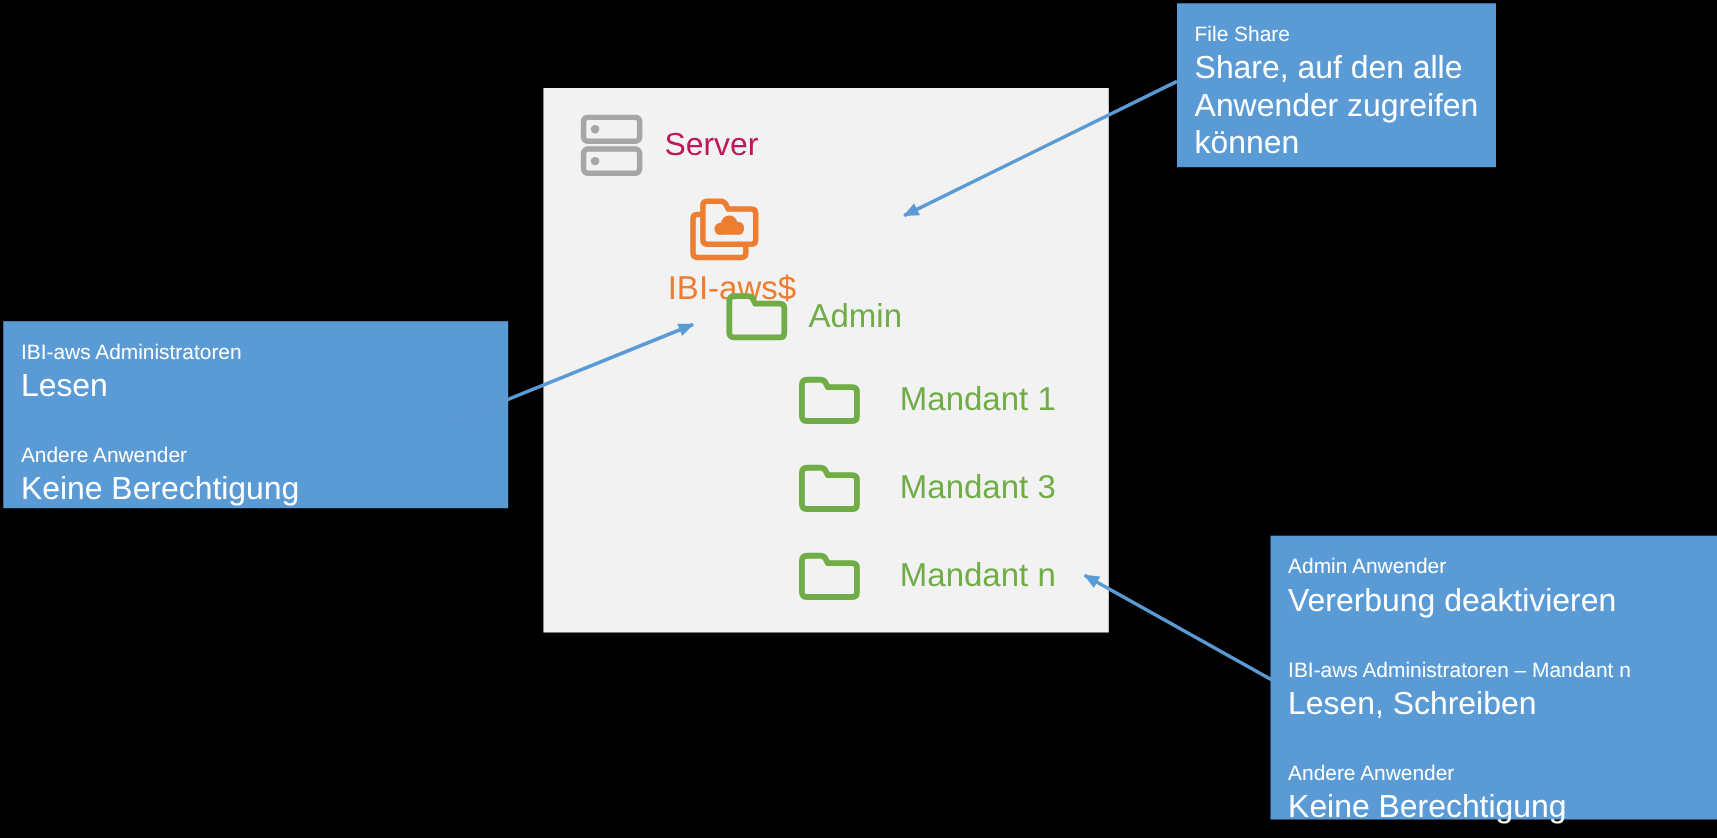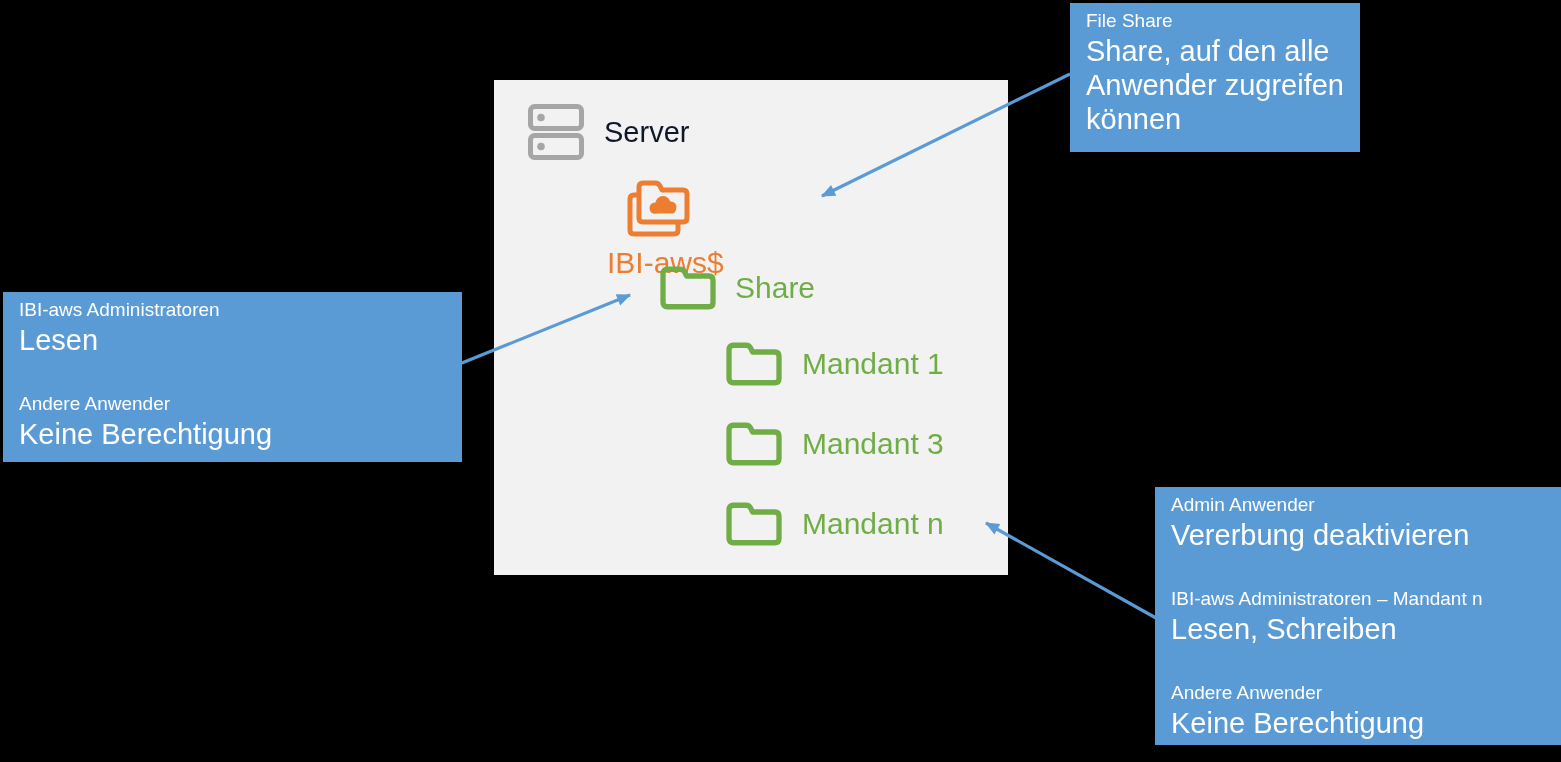--- a/index.html
+++ b/index.html
@@ -9,39 +9,39 @@
   }
   .stage{position:absolute;inset:0;}
 
   
   .panel{
     position:absolute;left:494px;top:80px;width:514px;height:495px;
     background:#F2F2F2;
   }
   .tree-row{position:absolute;display:flex;align-items:center;}
   .tree-label{font-size:30px;white-space:nowrap;}
-  .lbl-gray{color:#0f172a;}
+  .lbl-gray{color:#be185d;}
   .lbl-orange{color:#ED7D31;}
   .lbl-green{color:#70AD47;}
 
   .row-server{left:33px;top:24px;height:56px;}
   .row-server .tree-label{margin-left:19px;font-size:29px;}
   .row-share{left:98px;top:99px;height:67px;flex-direction:column;}
   .row-share .tree-label{margin-left:15px;}
   .row-admin{left:163px;top:183px;height:50px;}
   .row-admin .tree-label{margin-left:15px;}
   .row-m1{left:229px;top:259px;height:50px;}
   .row-m2{left:229px;top:339px;height:50px;}
   .row-mn{left:229px;top:419px;height:50px;}
-  .row-m1 .tree-label,.row-m2 .tree-label,.row-mn .tree-label{margin-left:16px;}
+  .row-m1 .tree-label,.row-m2 .tree-label,.row-mn .tree-label{margin-left:32px;}
 
   
   .callout{
     position:absolute;background:#5B9BD5;color:#FFFFFF;
-    padding:5px 16px;box-sizing:border-box;
+    padding:16px 16px;box-sizing:border-box;
   }
   .callout .entry{margin-bottom:34px;}
   .callout .entry:last-child{margin-bottom:0;}
   .callout .title{font-size:19px;line-height:26px;}
   .callout .detail{font-size:29px;line-height:34px;}
   .callout-file-share{left:1070px;top:3px;width:290px;height:149px;}
   .callout-admin{left:3px;top:292px;width:459px;height:170px;}
   .callout-mandant{left:1155px;top:487px;width:406px;height:258px;}
 
   .arrow-layer{position:absolute;inset:0;width:1561px;height:762px;pointer-events:none;}
@@ -84,21 +84,21 @@
       </span>
       <span class="tree-label lbl-orange">IBI-aws$</span>
     </div>
 
     <div class="tree-row row-admin">
       <span>
         <svg width="63" height="50" viewBox="0 0 64 52">
           <path d="M10,6.5 L23,6.5 Q26.5,6.5 28,9.5 L30,13.5 L53,13.5 Q57.5,13.5 57.5,18 L57.5,41 Q57.5,45.5 53,45.5 L10,45.5 Q5.5,45.5 5.5,41 L5.5,11 Q5.5,6.5 10,6.5 Z" fill="none" stroke="#70AD47" stroke-width="5.5" stroke-linejoin="round"></path>
         </svg>
       </span>
-      <span class="tree-label lbl-green">Share</span>
+      <span class="tree-label lbl-green">Admin</span>
     </div>
 
     <div class="tree-row row-m1">
       <span>
         <svg width="63" height="50" viewBox="0 0 64 52">
           <path d="M10,6.5 L23,6.5 Q26.5,6.5 28,9.5 L30,13.5 L53,13.5 Q57.5,13.5 57.5,18 L57.5,41 Q57.5,45.5 53,45.5 L10,45.5 Q5.5,45.5 5.5,41 L5.5,11 Q5.5,6.5 10,6.5 Z" fill="none" stroke="#70AD47" stroke-width="5.5" stroke-linejoin="round"></path>
         </svg>
       </span>
       <span class="tree-label lbl-green">Mandant 1</span>
     </div>

